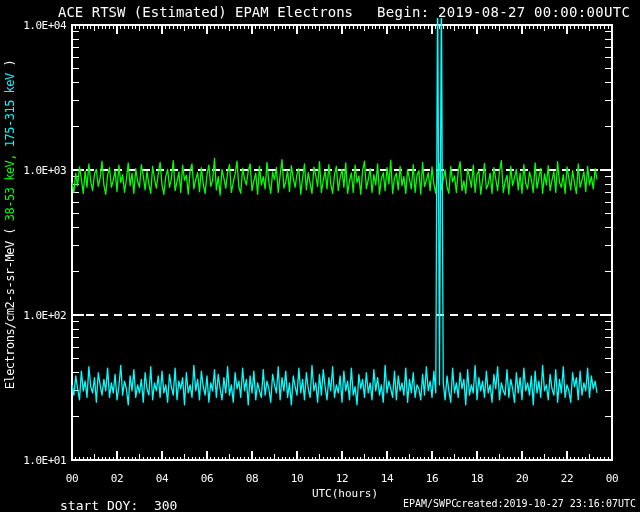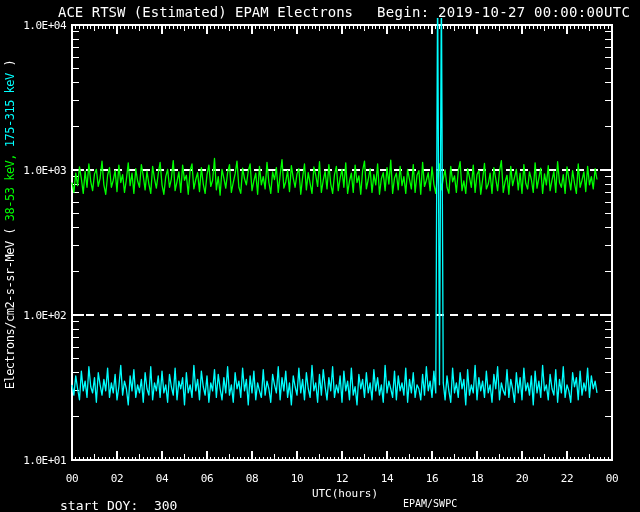--- a/index.html
+++ b/index.html
@@ -20,21 +20,21 @@
   .footer-agency  { left:403px; top:498px; font-size:10px; }
   .footer-created { right:4px;  top:498px; font-size:10px; }
   svg text { font-family:"DejaVu Sans Mono", monospace; }
 </style>
 </head>
 <body>
 
 <div class="screen">
 
   <div class="abs title-left">ACE RTSW (Estimated) EPAM Electrons</div>
-  <div class="abs title-begin">Begin: 2019-10-27 00:00:00UTC</div>
+  <div class="abs title-begin">Begin: 2019-08-27 00:00:00UTC</div>
 
   <div class="abs ylabel">
     <span>Electrons/cm2-s-sr-MeV ( </span><span class="seg-green">38-53 keV,</span><span class="seg-cyan"> 175-315 keV</span><span> )</span>
   </div>
 
   <svg id="plot" width="640" height="512" viewBox="0 0 640 512">
     <defs>
       <clipPath id="series-clip">
           <rect x="71" y="18" width="542" height="443"></rect>
         </clipPath>
@@ -411,14 +411,15 @@
       </g>
     <g id="series-group" clip-path="url(#series-clip)">
         <polyline points="72.00,182.50 73.87,192.46 75.75,173.23 77.62,185.65 79.50,166.93 81.37,178.77 83.25,193.37 85.12,171.27 87.00,187.28 88.87,164.00 90.75,181.73 92.62,190.69 94.50,173.90 96.37,169.37 98.25,186.46 100.12,178.05 102.00,161.20 103.87,184.84 105.75,194.29 107.62,175.25 109.50,167.53 111.37,187.28 113.25,180.23 115.12,170.63 117.00,191.57 118.87,165.15 120.75,182.50 122.62,174.57 124.50,192.46 126.37,179.50 128.25,162.86 130.12,185.65 132.00,173.23 133.87,193.37 135.75,168.75 137.62,180.98 139.50,187.28 141.37,164.57 143.25,175.94 145.12,189.82 147.00,171.27 148.87,184.05 150.75,193.37 152.62,166.33 154.50,178.77 156.37,188.12 158.25,173.90 160.12,162.30 162.00,184.84 163.87,194.29 165.75,176.63 167.62,169.37 169.50,187.28 171.37,178.77 173.25,160.65 175.12,190.69 177.00,181.73 178.87,171.92 180.75,192.46 182.62,165.15 184.50,180.23 186.37,175.25 188.25,194.29 190.12,170.63 192.00,164.00 193.87,188.96 195.75,179.50 197.62,172.57 199.50,191.57 201.37,167.53 203.25,184.05 205.12,193.37 207.00,174.57 208.87,165.15 210.75,186.46 212.62,180.23 214.50,158.52 216.37,189.82 218.25,176.63 220.12,195.22 222.00,169.37 223.87,178.05 225.75,188.12 227.62,172.57 229.50,164.57 231.37,192.46 233.25,182.50 235.12,173.90 237.00,161.20 238.87,187.28 240.75,193.37 242.62,168.14 244.50,178.77 246.37,184.84 248.25,171.27 250.12,164.00 252.00,190.69 253.87,180.98 255.75,173.23 257.62,194.29 259.50,166.33 261.37,184.84 263.25,176.63 265.12,188.96 267.00,162.30 268.87,182.50 270.75,193.37 272.62,171.92 274.50,179.50 276.37,167.53 278.25,192.46 280.12,175.25 282.00,159.58 283.87,188.12 285.75,181.73 287.62,170.63 289.50,191.57 291.37,165.74 293.25,178.05 295.12,187.28 297.00,173.90 298.87,168.75 300.75,194.29 302.62,177.34 304.50,164.00 306.37,189.82 308.25,172.57 310.12,183.27 312.00,193.37 313.87,166.93 315.75,175.25 317.62,186.46 319.50,161.75 321.37,192.46 323.25,180.23 325.12,171.27 327.00,188.96 328.87,164.57 330.75,184.05 332.62,193.37 334.50,174.57 336.37,166.33 338.25,190.69 340.12,178.05 342.00,169.37 343.87,187.28 345.75,162.86 347.62,193.37 349.50,180.98 351.37,173.23 353.25,192.46 355.12,165.15 357.00,182.50 358.87,175.94 360.75,194.29 362.62,170.63 364.50,161.20 366.37,188.96 368.25,179.50 370.12,168.75 372.00,192.46 373.87,174.57 375.75,184.84 377.62,164.00 379.50,194.29 381.37,178.77 383.25,172.57 385.12,190.69 387.00,167.53 388.87,184.05 390.75,160.11 392.62,193.37 394.50,178.05 396.37,173.23 398.25,189.82 400.12,166.33 402.00,185.65 403.87,176.63 405.75,193.37 407.62,169.37 409.50,179.50 411.37,188.96 413.25,164.57 415.12,192.46 417.00,175.25 418.87,170.63 420.75,194.29 422.62,162.30 424.50,186.46 426.37,180.23 428.25,172.57 430.12,190.69 432.00,166.93 433.87,184.05 435.75,193.37 437.62,173.90 439.50,164.00 441.37,189.82 443.25,178.77 445.12,170.00 447.00,187.28 448.87,193.37 450.75,166.33 452.62,181.73 454.50,175.94 456.37,192.46 458.25,171.27 460.12,161.75 462.00,190.69 463.87,180.98 465.75,193.37 467.62,168.75 469.50,177.34 471.37,187.28 473.25,165.15 475.12,192.46 477.00,174.57 478.87,170.63 480.75,194.29 482.62,179.50 484.50,163.43 486.37,188.96 488.25,184.05 490.12,173.23 492.00,193.37 493.87,167.53 495.75,178.77 497.62,190.69 499.50,171.27 501.37,160.65 503.25,192.46 505.12,181.73 507.00,175.25 508.87,194.29 510.75,166.33 512.62,185.65 514.50,177.34 516.37,169.37 518.25,189.82 520.12,173.23 522.00,193.37 523.87,164.57 525.75,183.27 527.62,188.96 529.50,171.92 531.37,179.50 533.25,192.46 535.12,162.86 537.00,188.12 538.87,178.05 540.75,168.14 542.62,193.37 544.50,173.90 546.37,184.84 548.25,165.74 550.12,190.69 552.00,180.23 553.87,171.27 555.75,192.46 557.62,161.75 559.50,182.50 561.37,187.28 563.25,174.57 565.12,193.37 567.00,166.93 568.87,178.05 570.75,189.82 572.62,170.63 574.50,183.27 576.37,193.37 578.25,164.00 580.12,187.28 582.00,180.23 583.87,171.92 585.75,191.57 587.62,166.33 589.50,184.84 591.37,176.63 593.25,188.96 595.12,168.75 597.00,179.50" fill="none" stroke="#00ff00" stroke-width="1.3" stroke-linejoin="round"></polyline>
         <polyline points="72.00,384.82 73.87,395.16 75.75,375.93 77.62,388.75 79.50,399.83 81.37,371.15 83.25,390.82 85.12,381.11 87.00,397.45 88.87,366.70 90.75,386.75 92.62,392.95 94.50,377.61 96.37,402.30 98.25,372.70 100.12,384.82 102.00,395.16 103.87,379.34 105.75,390.82 107.62,368.15 109.50,397.45 111.37,382.94 113.25,392.95 115.12,374.30 117.00,399.83 118.87,386.75 120.75,365.28 122.62,395.16 124.50,381.11 126.37,388.75 128.25,404.87 130.12,375.93 132.00,390.82 133.87,369.63 135.75,397.45 137.62,384.82 139.50,392.95 141.37,379.34 143.25,402.30 145.12,372.70 147.00,388.75 148.87,395.16 150.75,366.70 152.62,399.83 154.50,382.94 156.37,390.82 158.25,375.93 160.12,397.45 162.00,371.15 163.87,392.95 165.75,384.82 167.62,402.30 169.50,374.30 171.37,386.75 173.25,395.16 175.12,368.15 177.00,399.83 178.87,381.11 180.75,388.75 182.62,377.61 184.50,404.87 186.37,372.70 188.25,392.95 190.12,384.82 192.00,397.45 193.87,365.28 195.75,390.82 197.62,379.34 199.50,399.83 201.37,371.15 203.25,386.75 205.12,395.16 207.00,375.93 208.87,402.30 210.75,382.94 212.62,390.82 214.50,369.63 216.37,397.45 218.25,374.30 220.12,388.75 222.00,399.83 223.87,377.61 225.75,392.95 227.62,366.70 229.50,395.16 231.37,384.82 233.25,402.30 235.12,372.70 237.00,388.75 238.87,381.11 240.75,397.45 242.62,368.15 244.50,390.82 246.37,379.34 248.25,404.87 250.12,375.93 252.00,392.95 253.87,371.15 255.75,399.83 257.62,382.94 259.50,390.82 261.37,397.45 263.25,369.63 265.12,395.16 267.00,381.11 268.87,388.75 270.75,402.30 272.62,374.30 274.50,384.82 276.37,392.95 278.25,366.70 280.12,399.83 282.00,377.61 283.87,390.82 285.75,371.15 287.62,397.45 289.50,382.94 291.37,404.87 293.25,375.93 295.12,386.75 297.00,395.16 298.87,368.15 300.75,392.95 302.62,379.34 304.50,399.83 306.37,372.70 308.25,388.75 310.12,397.45 312.00,365.28 313.87,390.82 315.75,382.94 317.62,402.30 319.50,374.30 321.37,395.16 323.25,369.63 325.12,386.75 327.00,399.83 328.87,377.61 330.75,390.82 332.62,366.70 334.50,397.45 336.37,384.82 338.25,392.95 340.12,375.93 342.00,402.30 343.87,371.15 345.75,390.82 347.62,381.11 349.50,399.83 351.37,368.15 353.25,395.16 355.12,386.75 357.00,404.87 358.87,374.30 360.75,388.75 362.62,379.34 364.50,397.45 366.37,372.70 368.25,392.95 370.12,382.94 372.00,399.83 373.87,369.63 375.75,390.82 377.62,377.61 379.50,395.16 381.37,384.82 383.25,402.30 385.12,365.28 387.00,392.95 388.87,381.11 390.75,388.75 392.62,397.45 394.50,371.15 396.37,399.83 398.25,375.93 400.12,390.82 402.00,382.94 403.87,395.16 405.75,368.15 407.62,402.30 409.50,379.34 411.37,392.95 413.25,372.70 415.12,397.45 417.00,384.82 418.87,388.75 420.75,399.83 422.62,374.30 424.50,395.16 426.37,366.70 428.25,390.82 430.12,381.11 432.00,397.45 433.87,371.15 435.75,392.95 437.62,-12.01 439.50,384.82 441.37,-12.01 443.25,382.94 445.12,399.83 447.00,375.93 448.87,390.82 450.75,402.30 452.62,368.15 454.50,392.95 456.37,382.94 458.25,397.45 460.12,372.70 462.00,388.75 463.87,379.34 465.75,404.87 467.62,369.63 469.50,395.16 471.37,384.82 473.25,392.95 475.12,365.28 477.00,399.83 478.87,377.61 480.75,390.82 482.62,381.11 484.50,397.45 486.37,371.15 488.25,392.95 490.12,384.82 492.00,402.30 493.87,374.30 495.75,388.75 497.62,366.70 499.50,399.83 501.37,382.94 503.25,390.82 505.12,395.16 507.00,369.63 508.87,397.45 510.75,379.34 512.62,388.75 514.50,402.30 516.37,372.70 518.25,392.95 520.12,377.61 522.00,399.83 523.87,368.15 525.75,390.82 527.62,382.94 529.50,395.16 531.37,375.93 533.25,404.87 535.12,371.15 537.00,392.95 538.87,381.11 540.75,397.45 542.62,365.28 544.50,390.82 546.37,384.82 548.25,399.83 550.12,374.30 552.00,388.75 553.87,395.16 555.75,369.63 557.62,402.30 559.50,379.34 561.37,392.95 563.25,366.70 565.12,397.45 567.00,384.82 568.87,390.82 570.75,402.30 572.62,372.70 574.50,386.75 576.37,377.61 578.25,399.83 580.12,371.15 582.00,395.16 583.87,382.94 585.75,390.82 587.62,368.15 589.50,397.45 591.37,375.93 593.25,388.75 595.12,381.11 597.00,392.95" fill="none" stroke="#00ffff" stroke-width="1.3" stroke-linejoin="round"></polyline>
       </g>
     <text x="345" y="497" text-anchor="middle" font-size="11" fill="#ffffff">UTC(hours)</text>
   </svg>
 
   <div class="abs footer-doy">start DOY:  300</div>
   <div class="abs footer-agency">EPAM/SWPC</div>
+  <div class="abs footer-created">created:2019-10-27 23:16:07UTC</div>
 
 </div>
 
 </body></html>

